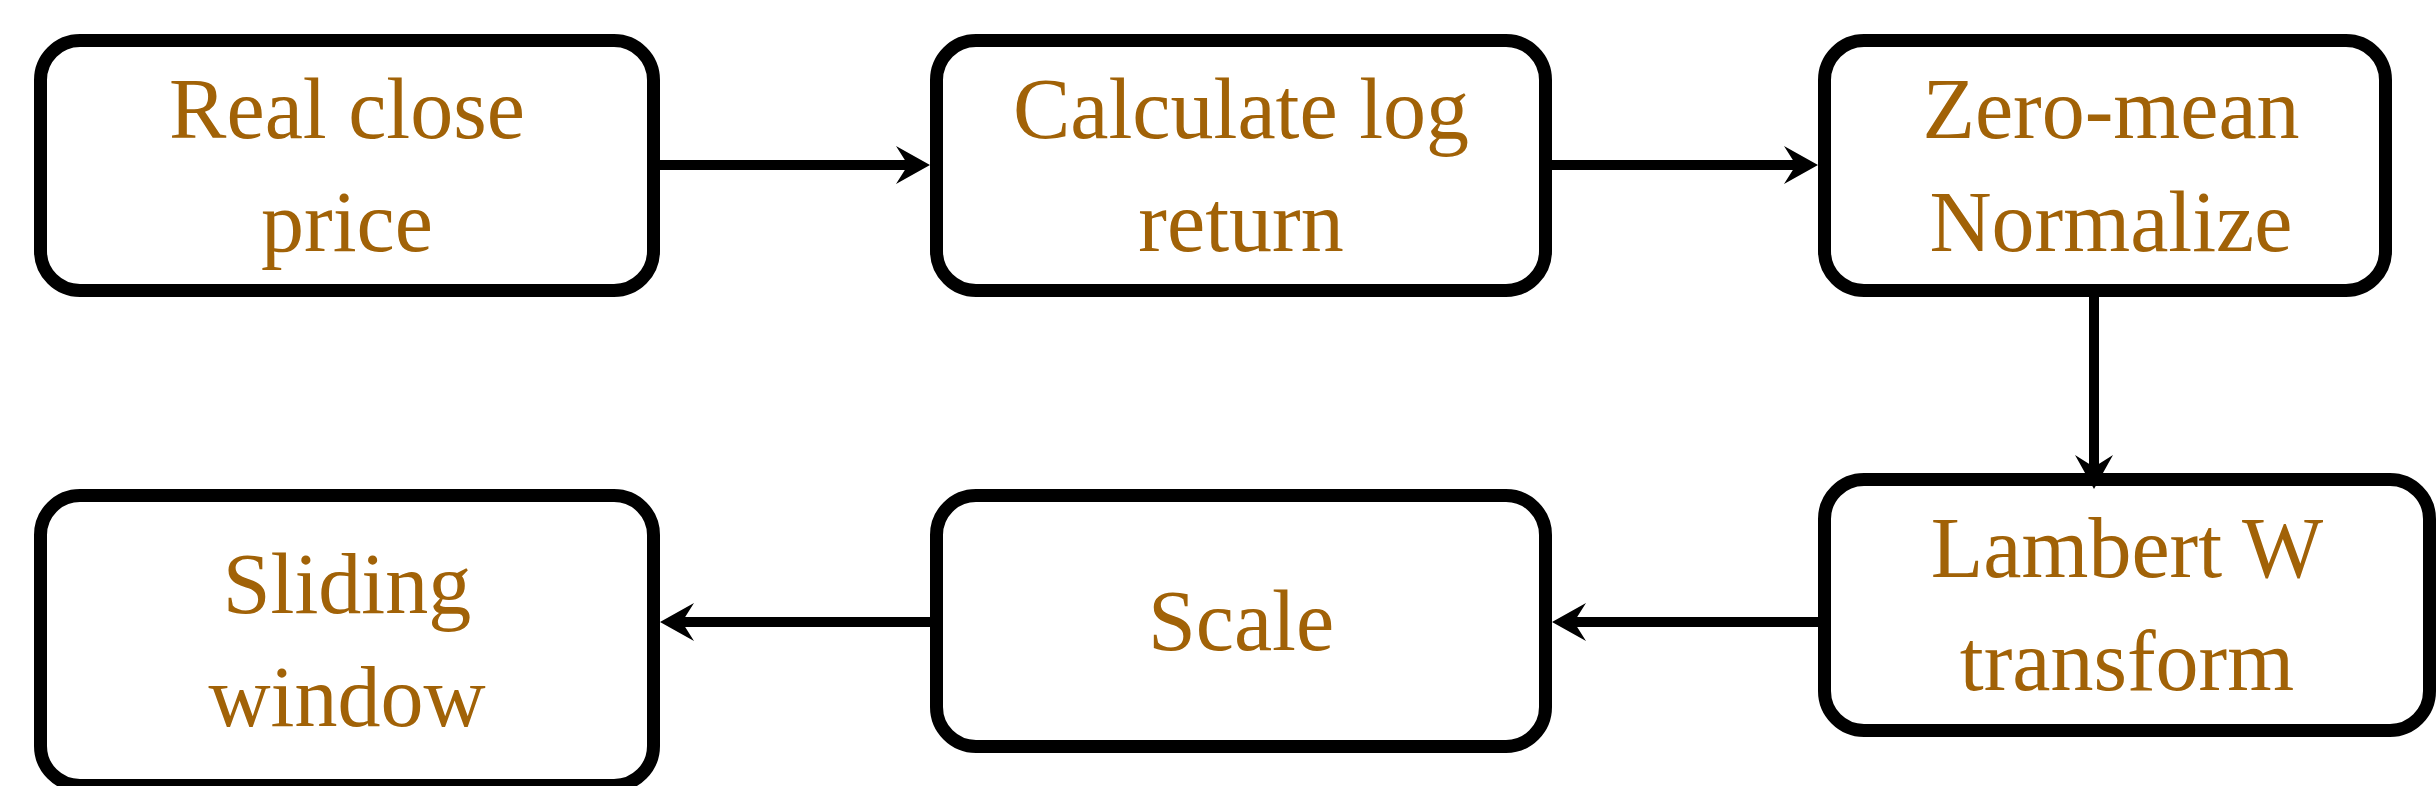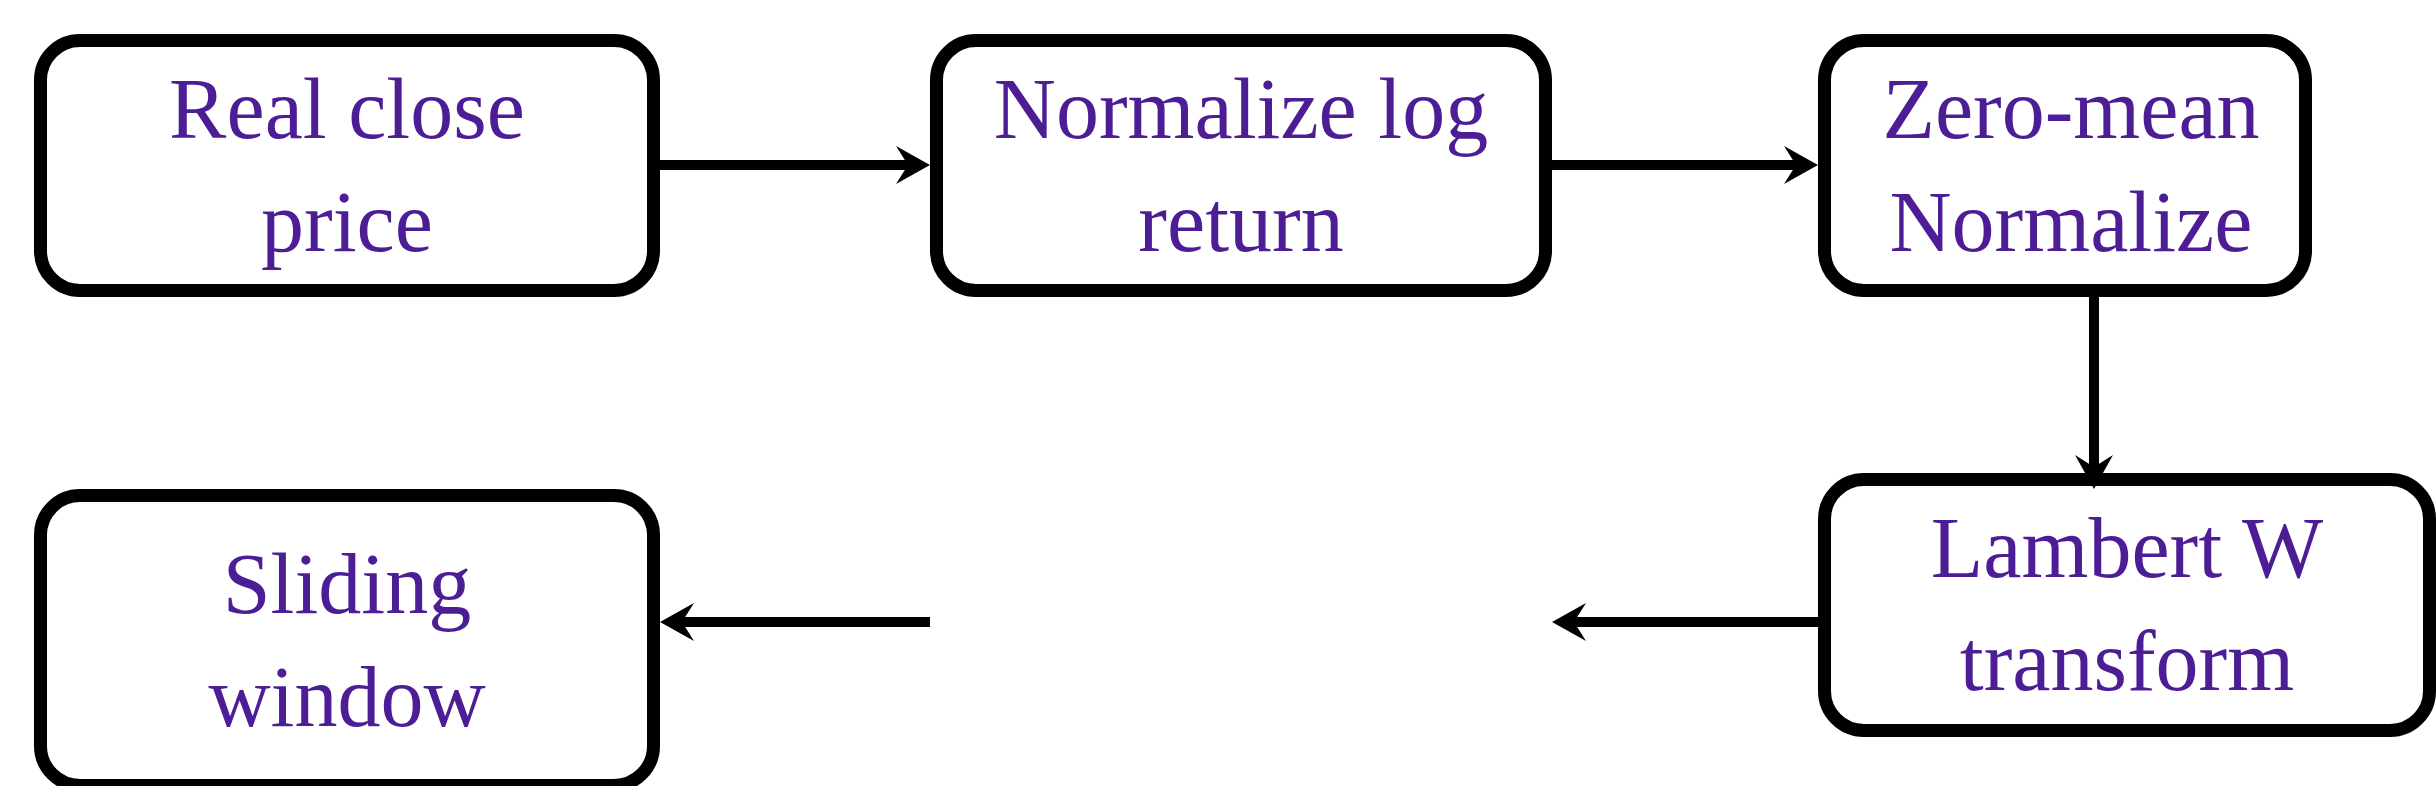--- a/index.html
+++ b/index.html
@@ -41,21 +41,21 @@
     display: flex;
     align-items: center;
     justify-content: center;
     z-index: 1;
   }
   .node-label {
     white-space: pre-line;
     text-align: center;
     font-size: 86px;
     line-height: 113px;
-    color: #4c1d95;
+    color: #a16207;
     letter-spacing: 0;
   }
 </style>
 </head>
 <body>
 
 <div class="stage">
 
   <svg class="edges" viewBox="0 0 2436 786" xmlns="http://www.w3.org/2000/svg">
 
@@ -84,33 +84,36 @@
       <polygon points="660,622 694,603 682,622 694,641"></polygon>
     </g>
   </svg>
 
   <div class="node" style="left:34px; top:34px; width:626px; height:263px;">
     <span class="node-label">Real close
 price</span>
   </div>
 
   <div class="node" style="left:930px; top:34px; width:622px; height:263px;">
-    <span class="node-label">Normalize log
+    <span class="node-label">Calculate log
 return</span>
   </div>
 
-  <div class="node" style="left:1818px; top:34px; width:494px; height:263px;padding-left:12px;">
+  <div class="node" style="left:1818px; top:34px; width:574px; height:263px;padding-left:12px;">
     <span class="node-label">Zero-mean
 Normalize</span>
   </div>
 
   <div class="node" style="left:1818px; top:473px; width:618px; height:264px;">
     <span class="node-label">Lambert W
 transform</span>
   </div>
 
+  <div class="node" style="left:930px; top:489px; width:622px; height:264px;">
+    <span class="node-label">Scale</span>
+  </div>
 
   <div class="node" style="left:34px; top:489px; width:626px; height:303px;">
     <span class="node-label">Sliding
 window</span>
   </div>
 
 </div>
 
 </body></html>

